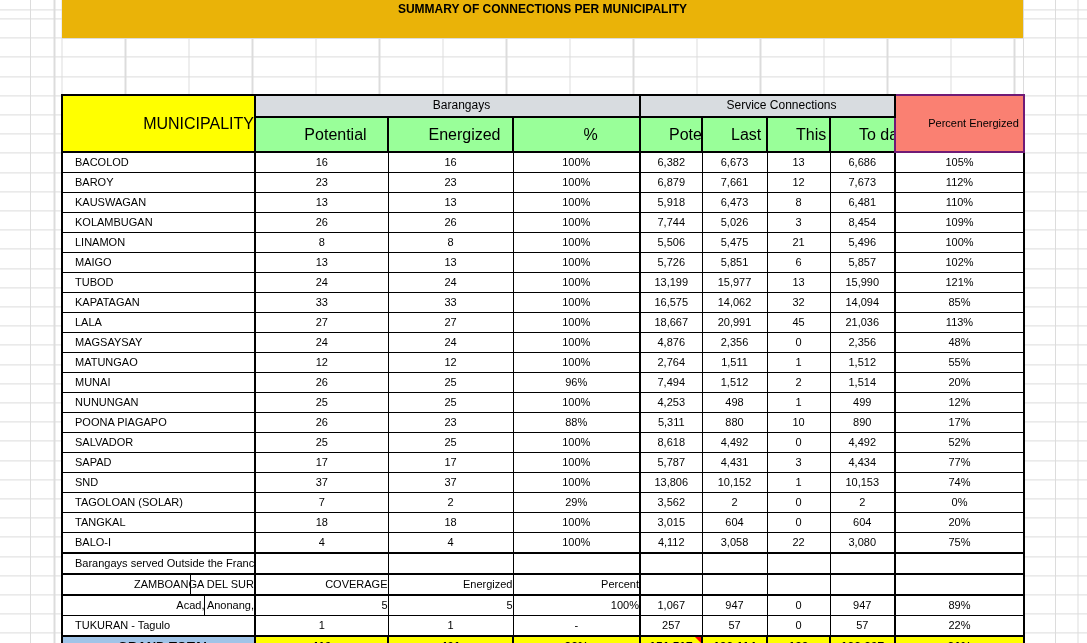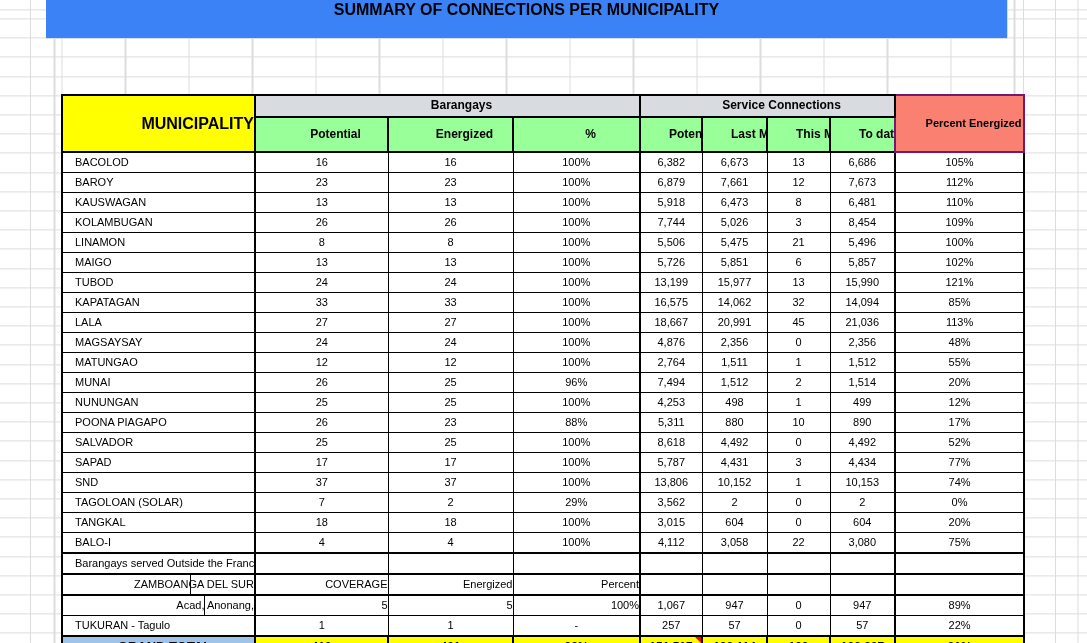--- a/index.html
+++ b/index.html
@@ -19,44 +19,44 @@
       linear-gradient(var(--grid),var(--grid)),
       linear-gradient(var(--grid),var(--grid)),
       repeating-linear-gradient(to right,var(--grid) 0 1px,transparent 1px 63.5px),
       repeating-linear-gradient(to bottom,var(--grid) 0 1px,transparent 1px 19.2px);
     background-size:1px 100%,1px 100%,1px 100%,100% 100%,100% 100%;
     background-position:30px 0,1023px 0,1055px 0,61.5px 0,0 18.4px;
     background-repeat:no-repeat,no-repeat,no-repeat,repeat,repeat;
   }
   
   .title-cell{
-    position:absolute;left:46px;top:0;width:961px;height:38px;background:#3b82f6;
+    position:absolute;left:62px;top:0;width:961px;height:38px;background:#eab308;
     border-right:1px solid var(--grid);border-bottom:1px solid var(--grid);
-    text-align:center;font-weight:bold;font-size:16px;
+    text-align:center;font-weight:bold;font-size:12px;
   }
   .title-cell .tline{height:19px;line-height:19px;}
 
   table.conn-table{
     position:absolute;left:61px;top:94px;width:963px;
     border-collapse:collapse;table-layout:fixed;background:#fff;
     border:2px solid #000;
   }
   td,th{
     border:1px solid #000;padding:0;font-size:11px;line-height:1.1;
     overflow:hidden;white-space:nowrap;vertical-align:middle;
   }
-  th{font-weight:bold;padding-left:28px;}
+  th{font-weight:normal;padding-left:28px;}
   .h-group{height:22px;}
   .h-sub{height:35px;}
   tr.h-data td{height:19px;}
   tr.r-gt td{height:21px;}
 
   .th-muni{background:var(--yellow);border:2px solid #000;font-size:16px;text-align:right;}
   .th-group{background:var(--gray);border:2px solid #000;font-size:12px;}
-  .th-sub{background:var(--green);border:2px solid #000;font-size:12px;text-align:center;}
+  .th-sub{background:var(--green);border:2px solid #000;font-size:16px;text-align:center;}
   .th-pen{background:var(--salmon);border:2px solid #701a75;font-size:11px;}
 
   .c-name{text-align:left;padding-left:12px;}
   .c-num{text-align:center;}
   .sec-l{border-left:2px solid #000;}
   .bold{font-weight:normal;text-align:right;}
 
   tr.r-note td{border-top:2px solid #000;}
   tr.r-zh td{border-top:2px solid #000;}
   tr.r-acad td{border-top:2px solid #000;}

